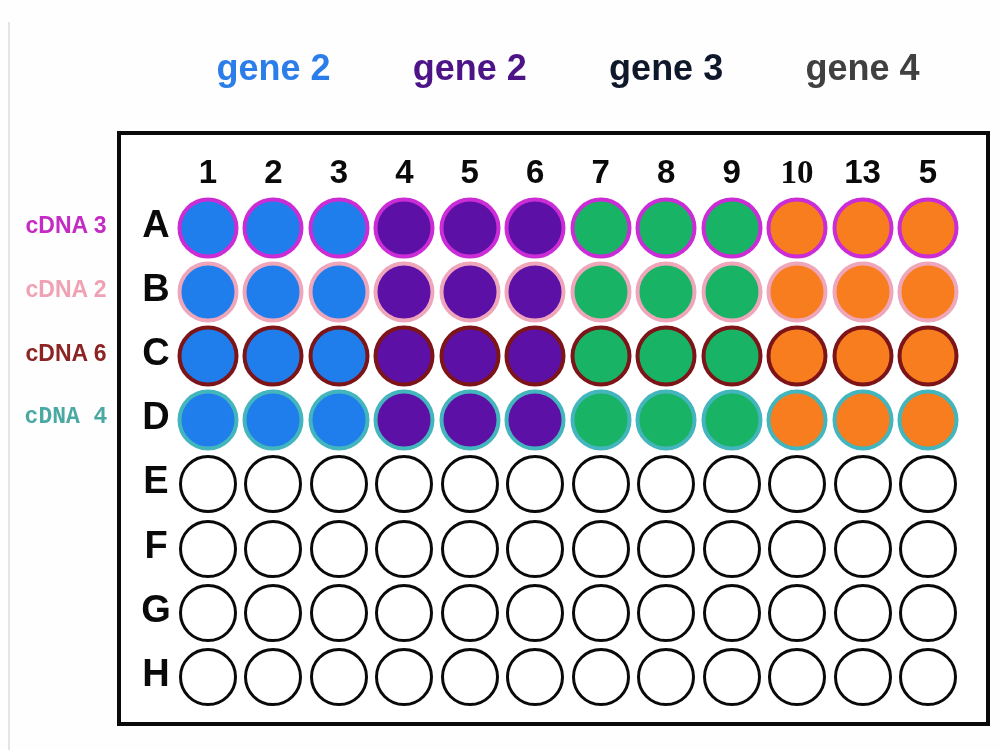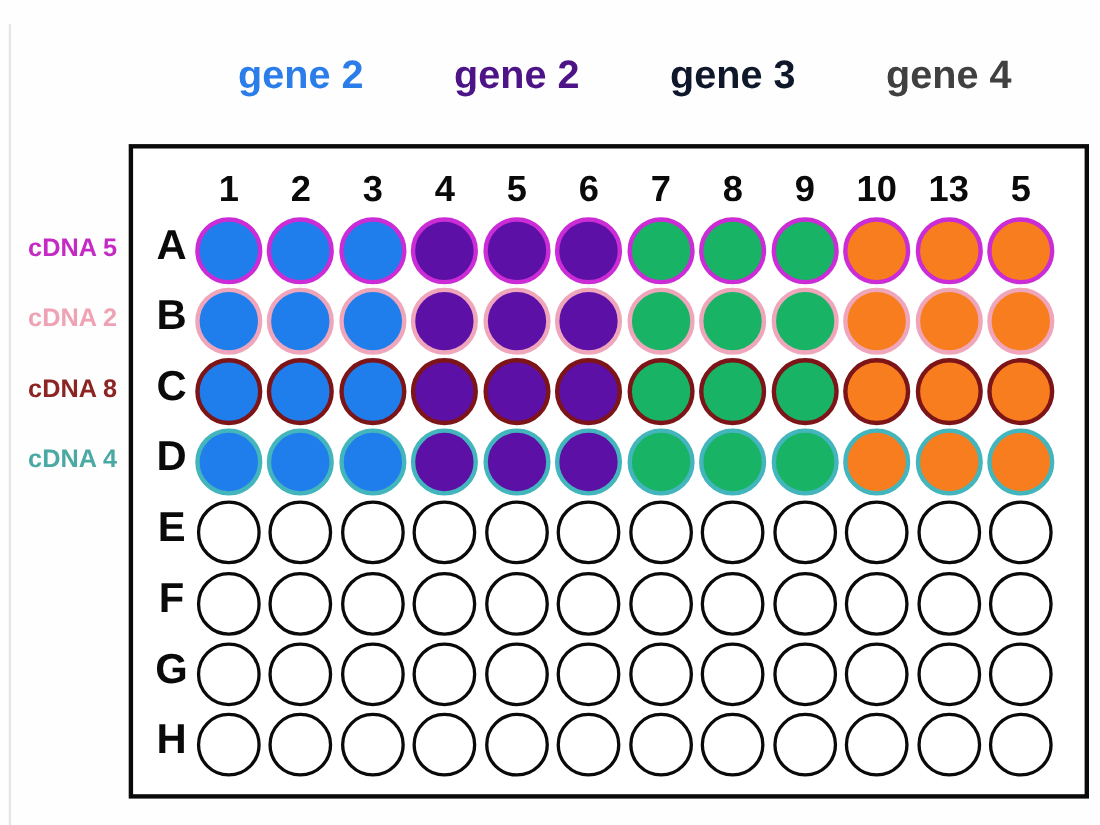--- a/index.html
+++ b/index.html
@@ -87,39 +87,39 @@
   <div class="left-edge-line"></div>
 
   <div id="gene-header">
       <div class="gene-label" style="left: 273.45px; top: 68px; color: rgb(43, 125, 233);">gene 2</div>
       <div class="gene-label" style="left: 469.8px; top: 68px; color: rgb(76, 20, 135);">gene 2</div>
       <div class="gene-label" style="left: 666.15px; top: 68px; color: #0f172a;">gene 3</div>
       <div class="gene-label" style="left: 862.5px; top: 68px; color: #404040;">gene 4</div>
     </div>
 
   <div id="cdna-column">
-      <div class="cdna-label" style="left: 66px; top: 224.5px; color: rgb(196, 42, 196);">cDNA 5</div>
+      <div class="cdna-label" style="left: 66px; top: 224.5px; color: rgb(196, 42, 196);">cDNA 3</div>
       <div class="cdna-label" style="left: 66px; top: 288.7px; color: rgb(238, 162, 180);">cDNA 2</div>
-      <div class="cdna-label" style="left: 66px; top: 352.9px; color: rgb(140, 36, 36);">cDNA 8</div>
-      <div class="cdna-label" style="left: 66px; top: 417.1px; color: rgb(75, 169, 164);">cDNA 4</div>
+      <div class="cdna-label" style="left: 66px; top: 352.9px; color: rgb(140, 36, 36);">cDNA 6</div>
+      <div class="cdna-label" style="left: 66px; top: 417.1px; color: rgb(75, 169, 164); font-family: Liberation Mono, monospace;">cDNA 4</div>
     </div>
 
   <div class="plate"></div>
 
   <div id="col-headers">
       <div class="col-header" style="left: 208px; top: 172px;">1</div>
       <div class="col-header" style="left: 273.45px; top: 172px;">2</div>
       <div class="col-header" style="left: 338.9px; top: 172px;">3</div>
       <div class="col-header" style="left: 404.35px; top: 172px;">4</div>
       <div class="col-header" style="left: 469.8px; top: 172px;">5</div>
       <div class="col-header" style="left: 535.25px; top: 172px;">6</div>
       <div class="col-header" style="left: 600.7px; top: 172px;">7</div>
       <div class="col-header" style="left: 666.15px; top: 172px;">8</div>
       <div class="col-header" style="left: 731.6px; top: 172px;">9</div>
-      <div class="col-header" style="left: 797.05px; top: 172px;">10</div>
+      <div class="col-header" style="left: 797.05px; top: 172px; font-family: Liberation Serif, serif;">10</div>
       <div class="col-header" style="left: 862.5px; top: 172px;">13</div>
       <div class="col-header" style="left: 927.95px; top: 172px;">5</div>
     </div>
   <div id="row-headers">
       <div class="row-header" style="left: 156px; top: 223.5px;">A</div>
       <div class="row-header" style="left: 156px; top: 287.7px;">B</div>
       <div class="row-header" style="left: 156px; top: 351.9px;">C</div>
       <div class="row-header" style="left: 156px; top: 416.1px;">D</div>
       <div class="row-header" style="left: 156px; top: 480.3px;">E</div>
       <div class="row-header" style="left: 156px; top: 544.5px;">F</div>

